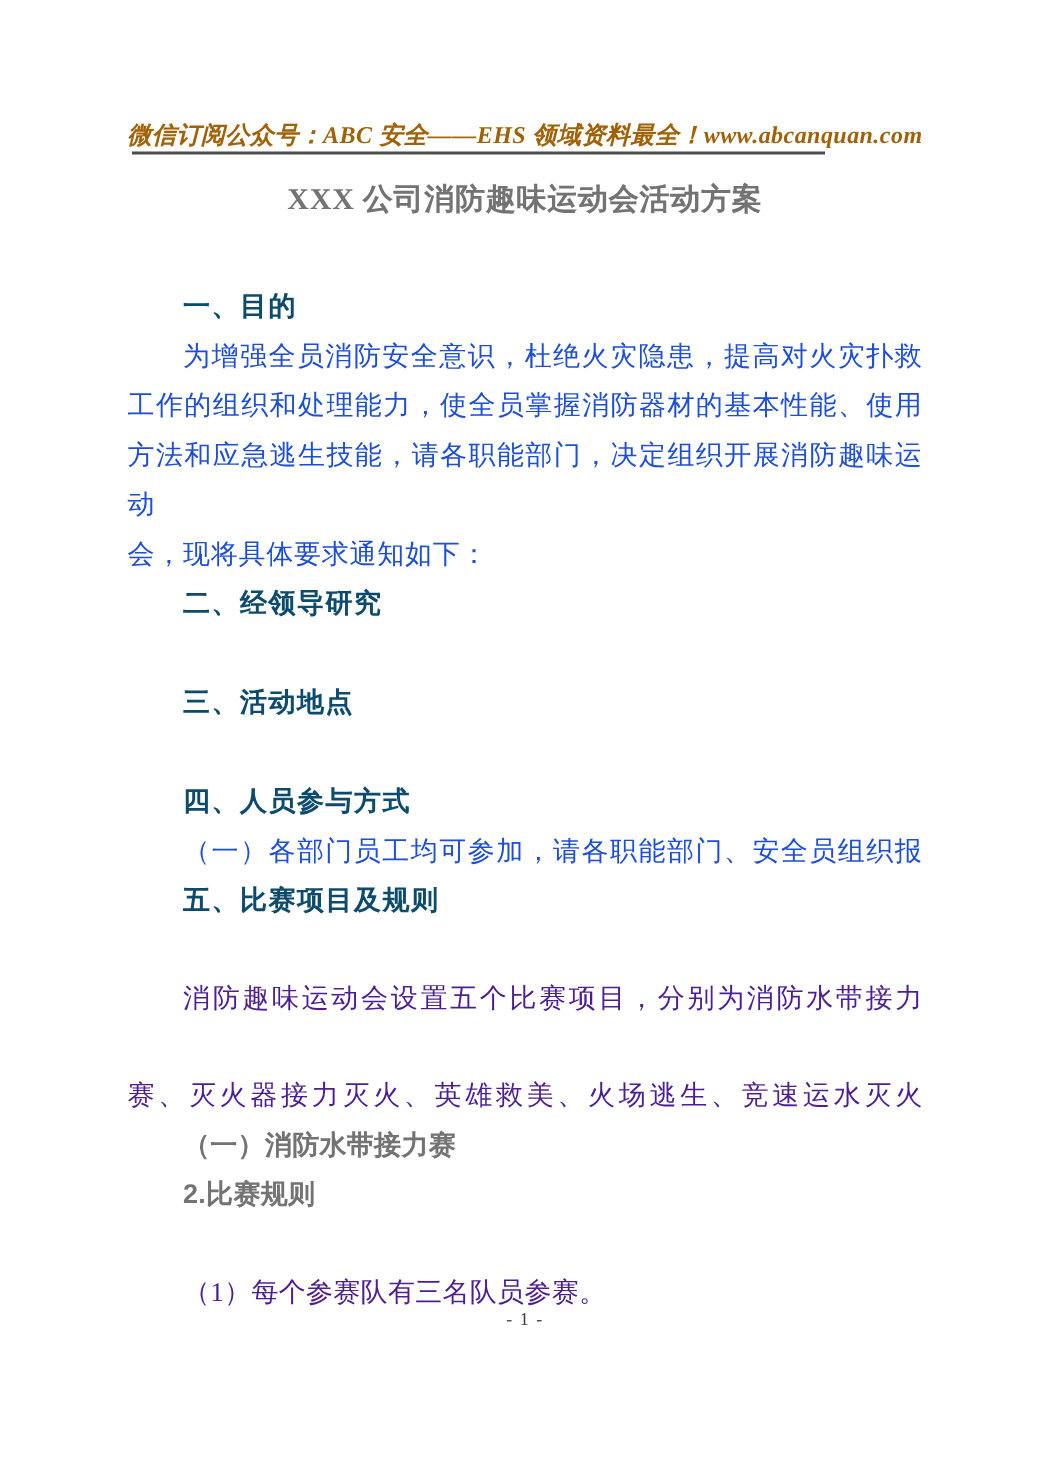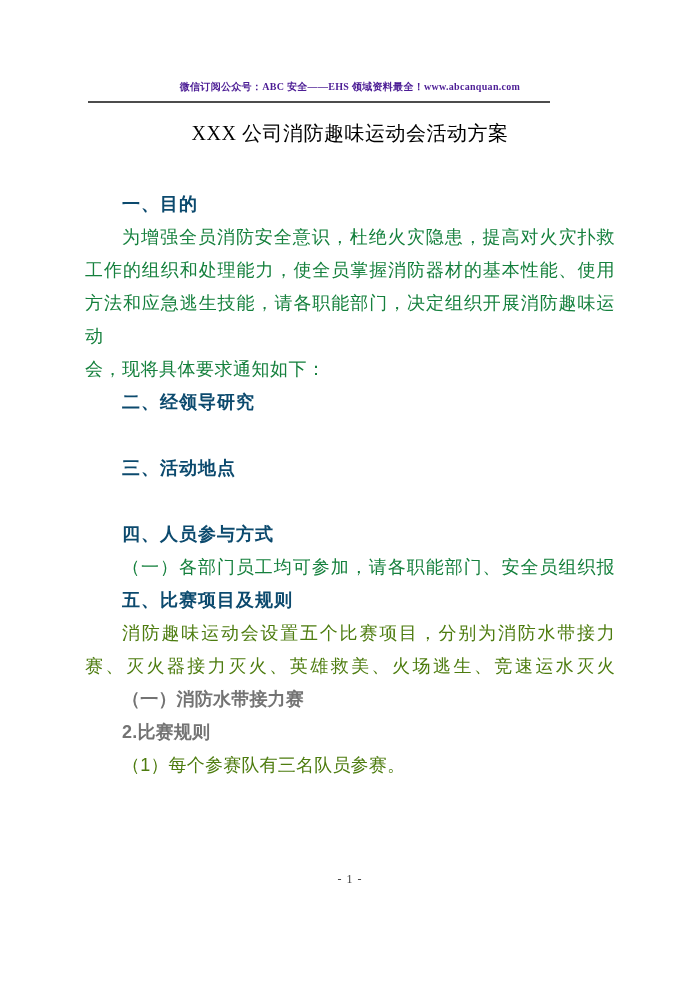--- a/index.html
+++ b/index.html
@@ -17,78 +17,80 @@
     font-family: "Liberation Serif", "DejaVu Serif", serif;
   }
   
   .hdr-text {
     position: absolute;
     top: 80px;
     left: 0;
     width: 100%;
     text-align: center;
     font-family: "Liberation Serif", "DejaVu Serif", serif;
+    font-style: italic;
     font-weight: bold;
-    font-size: 10px;
-    color: #4c1d95;
+    font-size: 16px;
+    color: #a16207;
     letter-spacing: 0.3px;
     white-space: nowrap;
   }
   .hdr-line {
     position: absolute;
     top: 101px;
     left: 88px;
     width: 462px;
     height: 2px;
     background: #4c4c4c;
   }
   
   .doc-title {
     position: absolute;
     top: 120px;
     left: 0;
     width: 100%;
     text-align: center;
     font-size: 20px;
     line-height: 26px;
-    font-weight: normal;
-    color: #000000;
+    font-weight: bold;
+    color: #737373;
     letter-spacing: 0.5px;
     white-space: nowrap;
   }
   
   .content {
     position: absolute;
     top: 188px;
     left: 85px;
     width: 530px;
   }
   .line {
     line-height: 33px;
     font-size: 18px;
-    color: #15803d;
+    color: #1d4ed8;
     letter-spacing: 0.5px;
     white-space: nowrap;
   }
   .fill {
     white-space: normal;
     text-align: justify;
     text-align-last: justify;
     letter-spacing: 0.5px;
   }
   .indent { text-indent: 37px; }
   .heading {
     font-weight: bold;
     color: #0c4a6e;
     letter-spacing: 1px;
   }
   .sans {
-    font-family: Liberation Sans, sans-serif;
-    color: #4d7c0f;
+    font-family: Liberation Serif, serif;
+    color: #4c1d95;
     letter-spacing: 0.2px;
+    margin-top: 32px;
   }
   .sans-bold {
     font-family: "Liberation Sans", "DejaVu Sans", sans-serif;
     font-weight: bold;
     color: #737373;
     letter-spacing: 0.2px;
   }
   .spacer { height: 33px; }
   
   .page-num {

